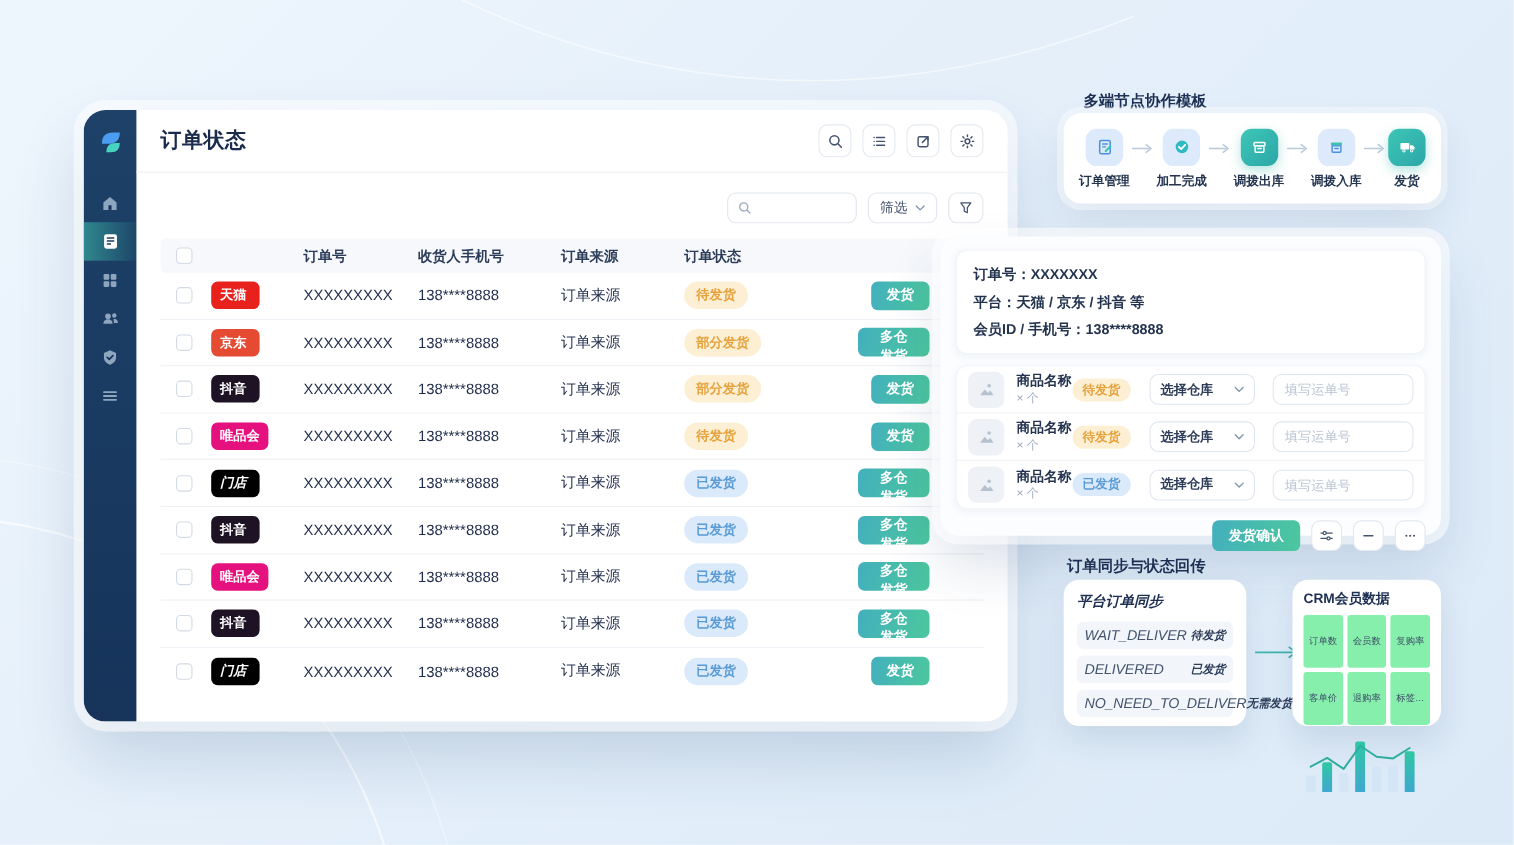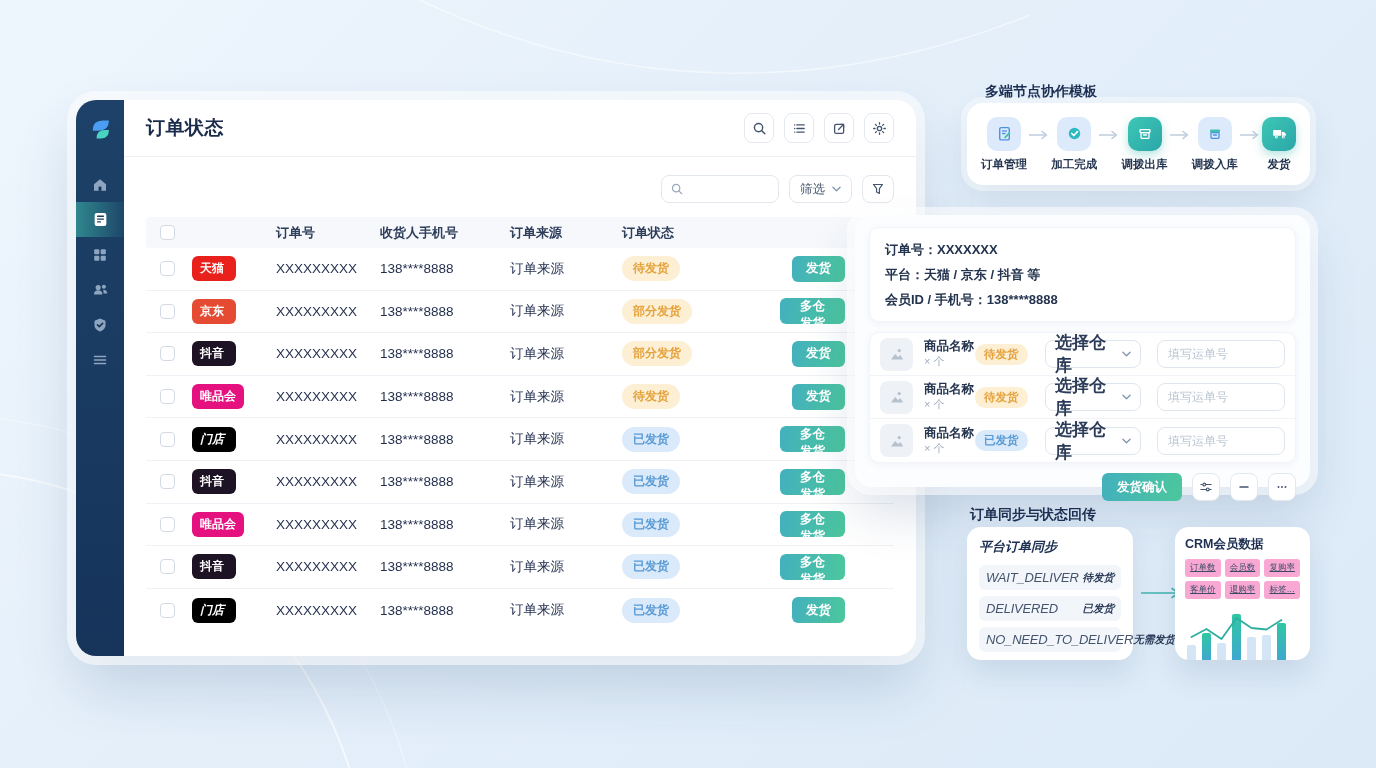--- a/index.html
+++ b/index.html
@@ -108,21 +108,21 @@
     height:43px; padding:0 10px; border-bottom:1px solid #f0f3f7;
   }
   .d-item:last-child { border-bottom:none; }
   .img-ph { width:33px; height:33px; background:#eef1f6; border-radius:8px; display:flex; align-items:center; justify-content:center; }
   .g-name { font-size:12.5px; font-weight:bold; color:#24344f; line-height:15px; }
   .g-qty { font-size:11px; color:#9fabbd; font-weight:normal; }
   .d-item .pill { padding:3px 9px; font-size:11.5px; }
   .wh-select {
     width:96px; height:28px; border:1px solid #e0e6ee; border-radius:8px; background:#fff;
     display:flex; align-items:center; justify-content:space-between; padding:0 9px;
-    font-size:17px; font-weight:bold; color:#2c3c59; cursor:pointer;
+    font-size:12px; font-weight:bold; color:#2c3c59; cursor:pointer;
   }
   .trk-input {
     width:128px; height:28px; border:1px solid #e0e6ee; border-radius:8px; padding:0 10px;
     font-size:12px; color:#24344f; font-family:"Liberation Sans",sans-serif; justify-self:end;
   }
   .trk-input::placeholder { color:#b9c4d2; }
   .d-footer { margin-top:10px; display:flex; justify-content:flex-end; align-items:center; gap:10px; }
   .confirm-btn {
     height:28px; padding:0 15px; border:none; border-radius:6px; cursor:pointer;
     background:linear-gradient(100deg,#43b0bd 0%,#4cc79d 100%); color:#fff; font-size:12.5px; font-weight:bold;
@@ -147,21 +147,21 @@
   .map-code { font-size:13px; color:#44546e; letter-spacing:-.2px; }
   .map-label { font-size:10.5px; font-weight:bold; color:#2c3c59; white-space:nowrap; }
   .flow-arrow { position:absolute; left:1139px; top:586px; color:#3fb3ae; }
 
   .crm-card {
     position:absolute; left:1175px; top:527px; width:135px; height:133px; background:#fff; border-radius:14px;
     box-shadow:0 14px 30px rgba(30,64,110,.12); padding:9px 10px;
   }
   .crm-card h3 { font-size:12.5px; font-weight:bold; color:#1d2f52; }
   .tags { display:grid; grid-template-columns:repeat(3,1fr); gap:4px; margin-top:6px; }
-  .tag { background:#f9a8d4; border-radius:3px; font-size:8.5px; color:#3c4c66; text-align:center; padding:3px 0; white-space:nowrap; overflow:hidden;text-decoration:underline; }
+  .tag { background:#86efac; border-radius:3px; font-size:8.5px; color:#3c4c66; text-align:center; padding:18px 0; white-space:nowrap; overflow:hidden; }
   .mini-chart { position:relative; height:56px; margin-top:5px; }
   .mini-chart .bars { position:absolute; inset:0; display:flex; align-items:flex-end; gap:6px; padding-left:2px; }
   .bar { width:9px; border-radius:2px 2px 0 0; }
   .bar.light { background:#d4e6f6; }
   .bar.teal { background:linear-gradient(180deg,#2fc7a3,#3fa8cf); }
   .mini-chart svg.line { position:absolute; left:0; top:0; }
 </style>
 </head>
 <body>
 

